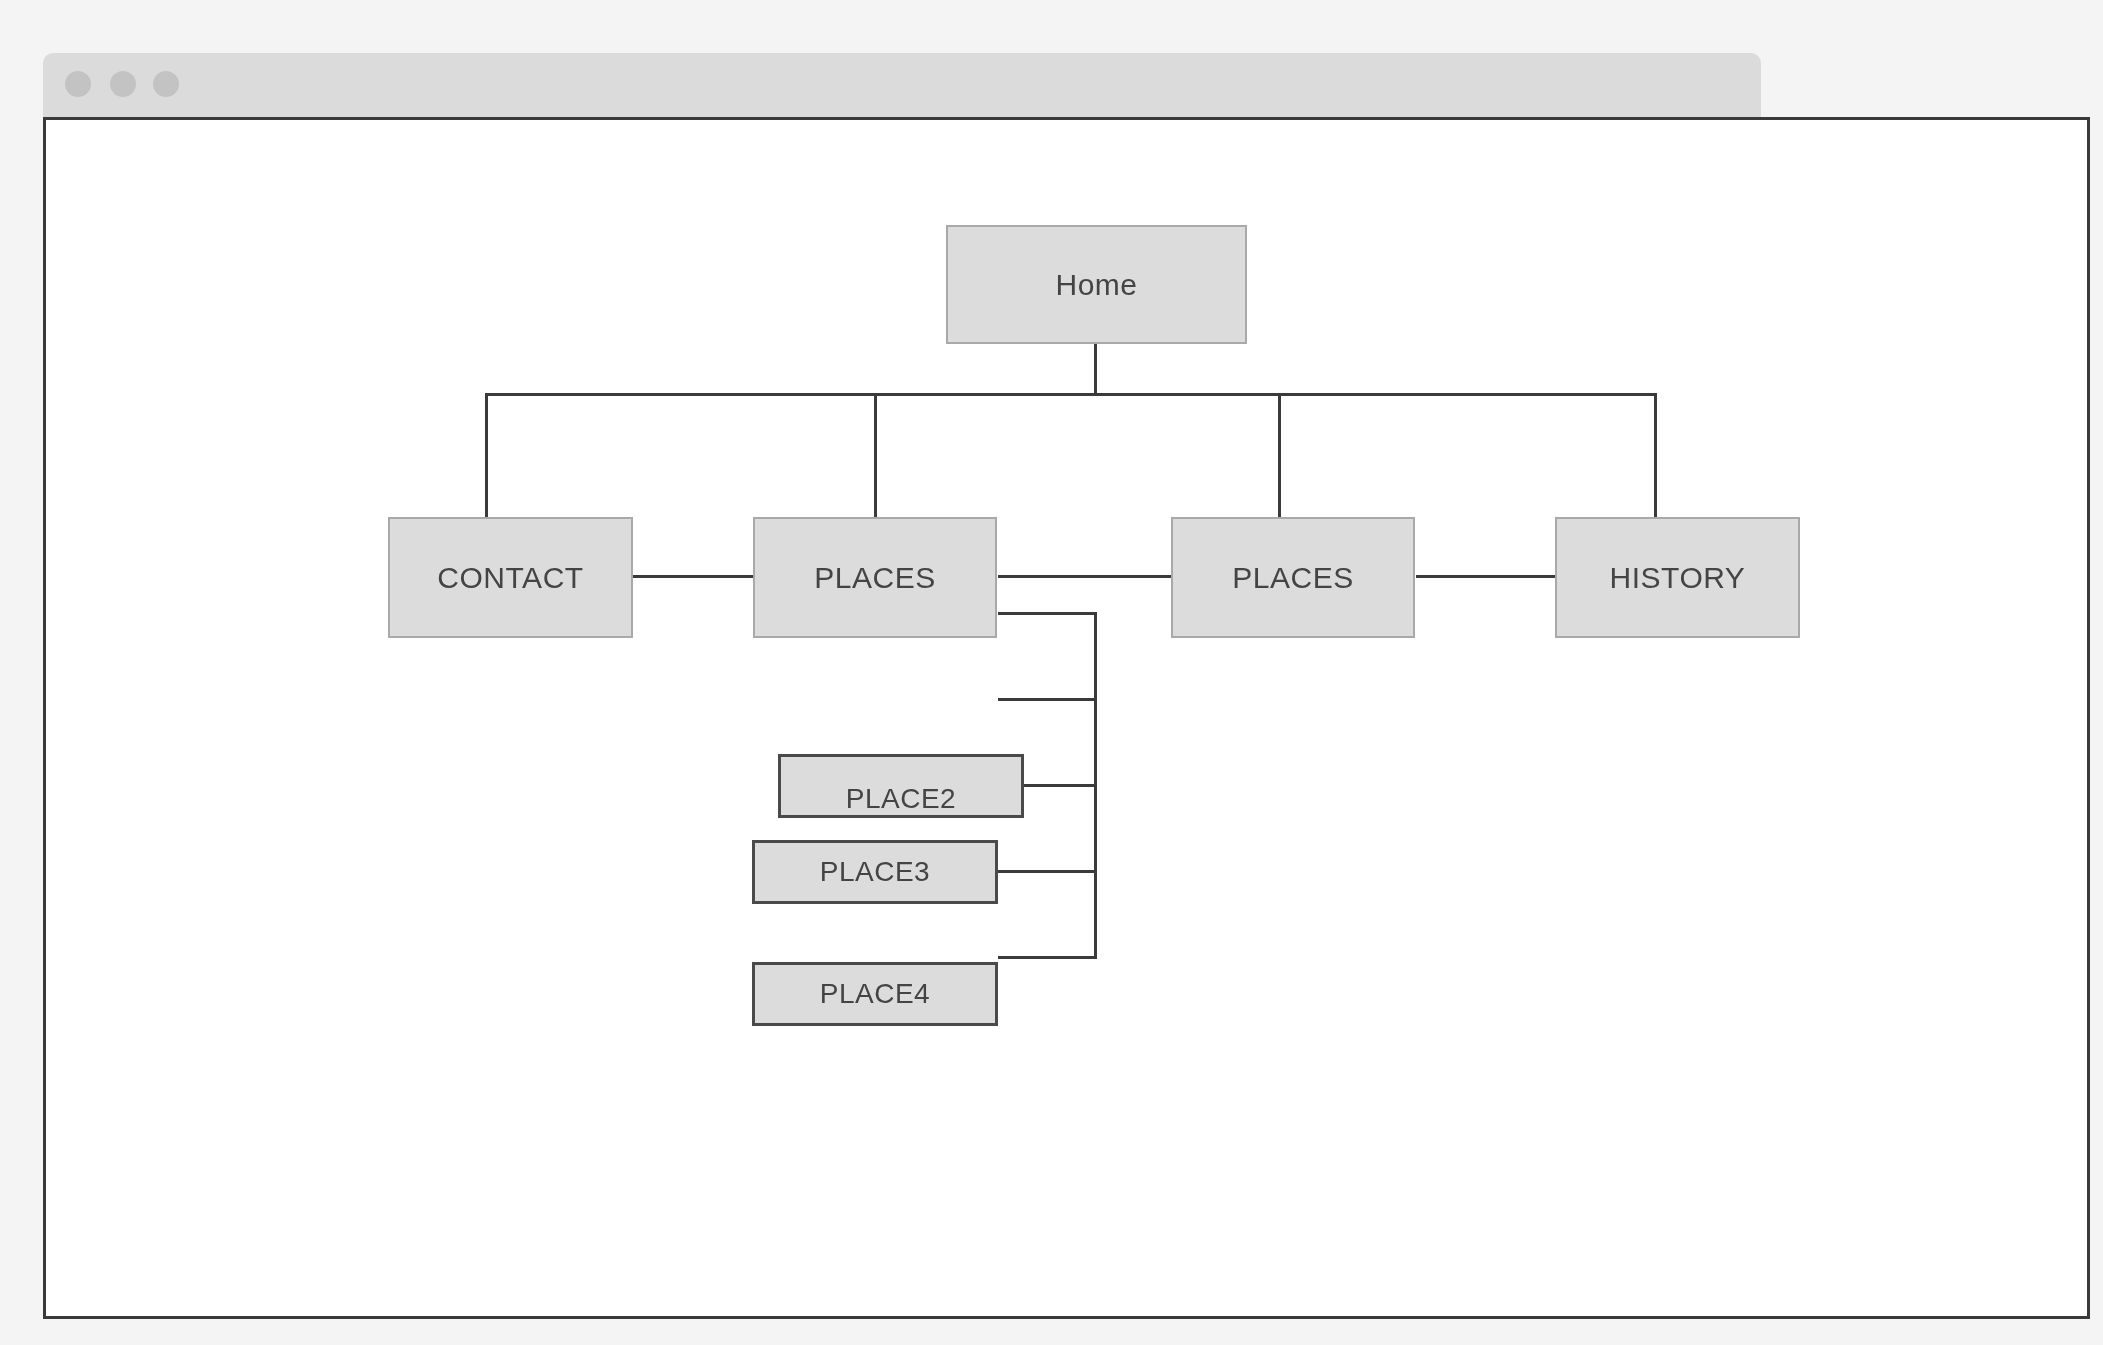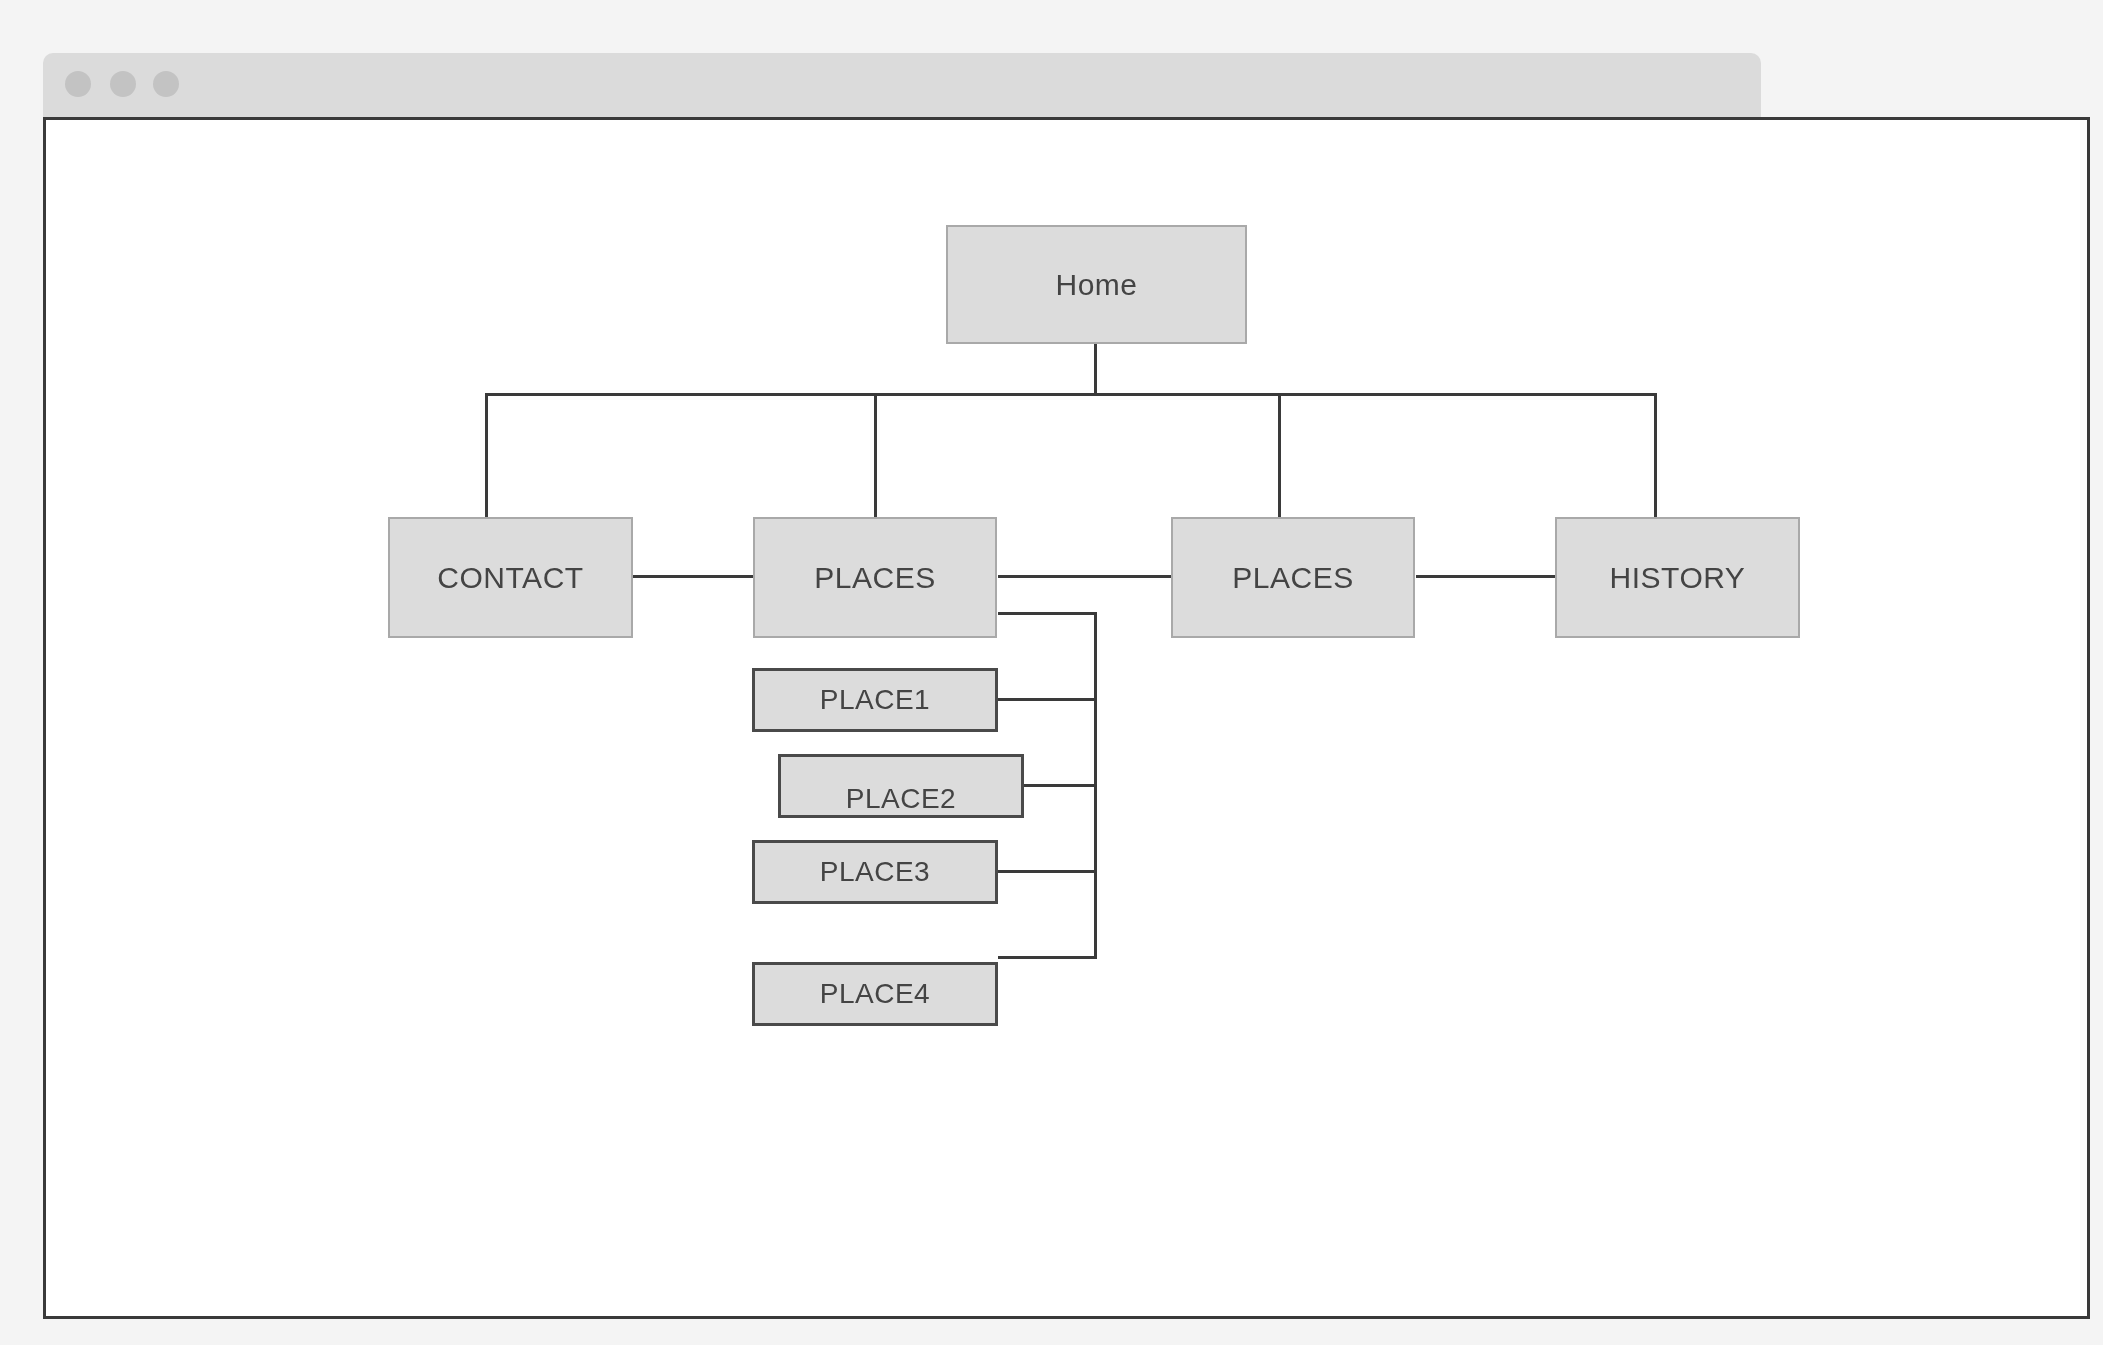--- a/index.html
+++ b/index.html
@@ -115,23 +115,20 @@
     <div class="node n-places">
       <span>PLACES</span>
     </div>
     <div class="node n-about">
       <span>PLACES</span>
     </div>
     <div class="node n-contact">
       <span>HISTORY</span>
     </div>
 
-    <div class="node small n-place1">
-      <span>PLACE1</span>
-    </div>
     <div class="node small n-place2">
       <span>PLACE2</span>
     </div>
     <div class="node small n-place3">
       <span>PLACE3</span>
     </div>
     <div class="node small n-place4">
       <span>PLACE4</span>
     </div>
   </div>

